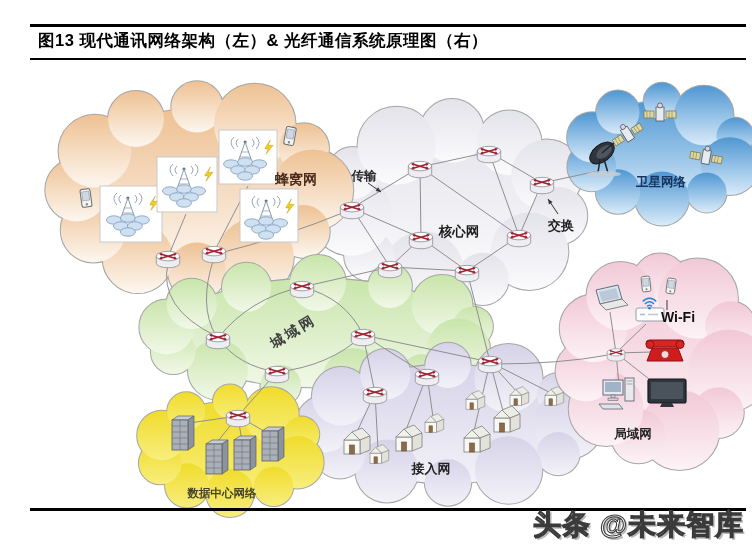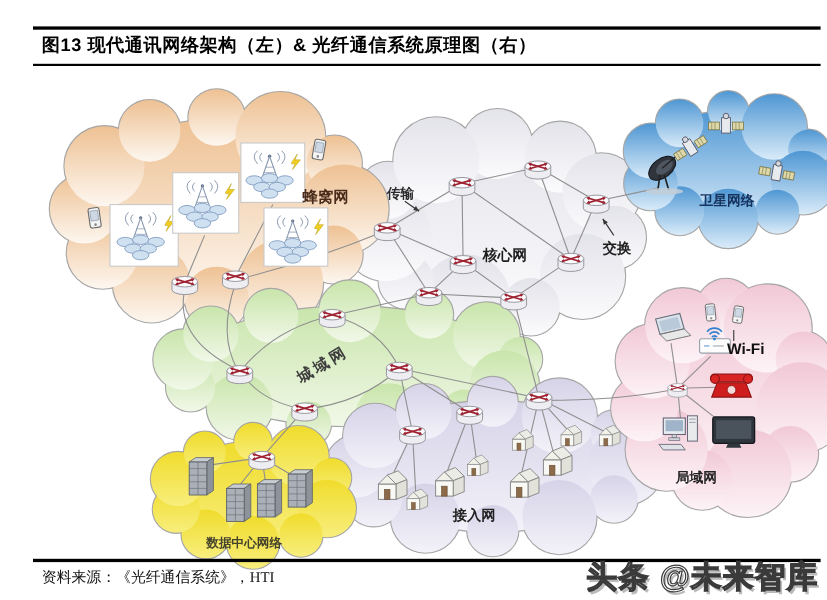--- a/index.html
+++ b/index.html
@@ -765,15 +765,14 @@
       <text class="lbl" x="661" y="186" font-size="12.5" fill="#16335e" text-anchor="middle">卫星网络</text>
       <text class="lbl" x="293" y="336" font-size="14" fill="#3d3d3d" text-anchor="middle" letter-spacing="3" transform="rotate(-31 293 331)">城域网</text>
       <text class="lbl" x="678" y="322" font-size="14" fill="#101010" text-anchor="middle" font-family="Liberation Serif, serif">Wi-Fi</text>
       <text class="lbl" x="222" y="497" font-size="11.5" fill="#45432c" text-anchor="middle">数据中心网络</text>
       <text class="lbl" x="431" y="473" font-size="13" fill="#222" text-anchor="middle">接入网</text>
       <text class="lbl" x="633" y="438" font-size="12.5" fill="#222" text-anchor="middle">局域网</text>
     </g>
   </svg>
 
   <div class="rule bot"></div>
-  <div class="src">资料来源：《光纤通信系统》，HTI</div>
   <div class="wm">头条 @未来智库</div>
 </div>
 
 </body></html>

